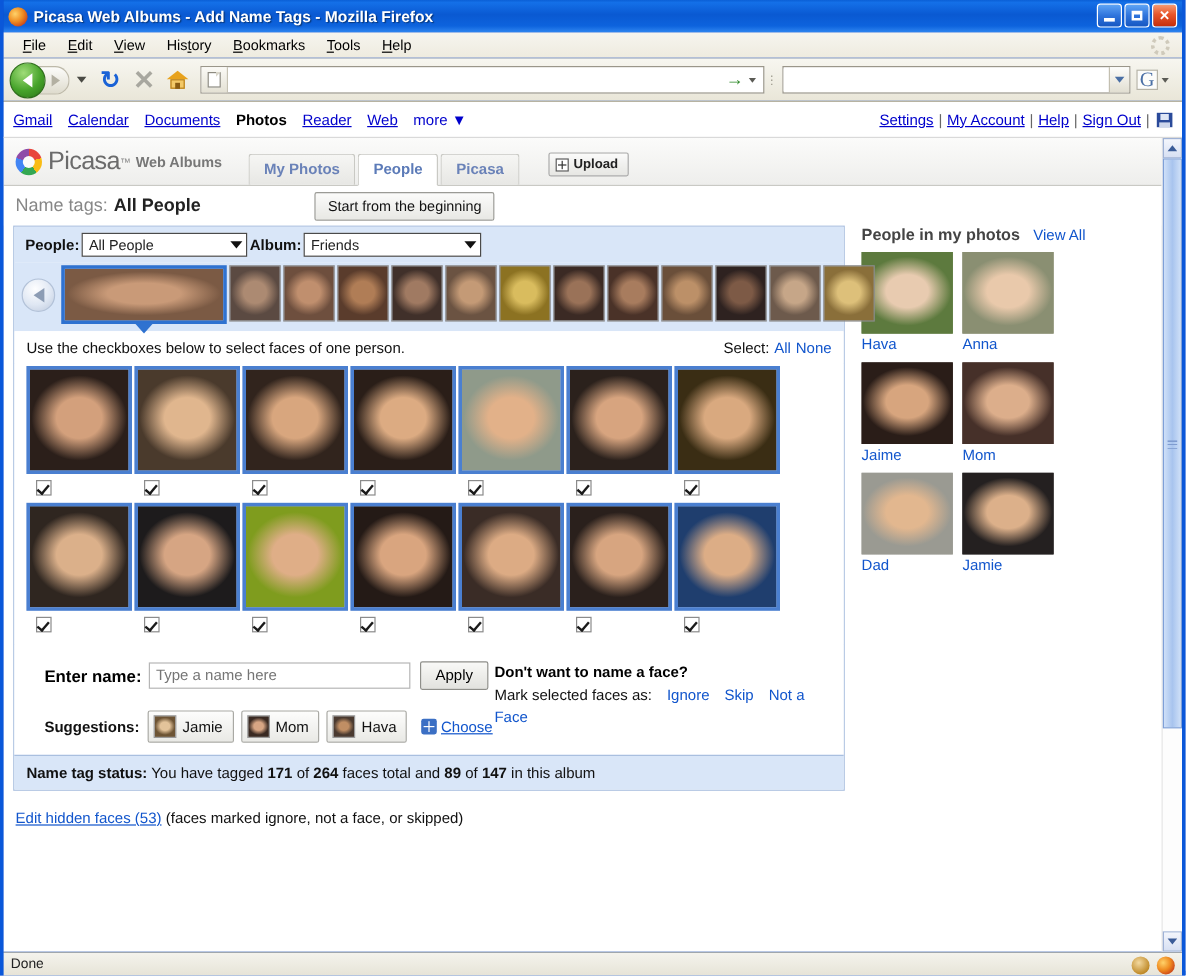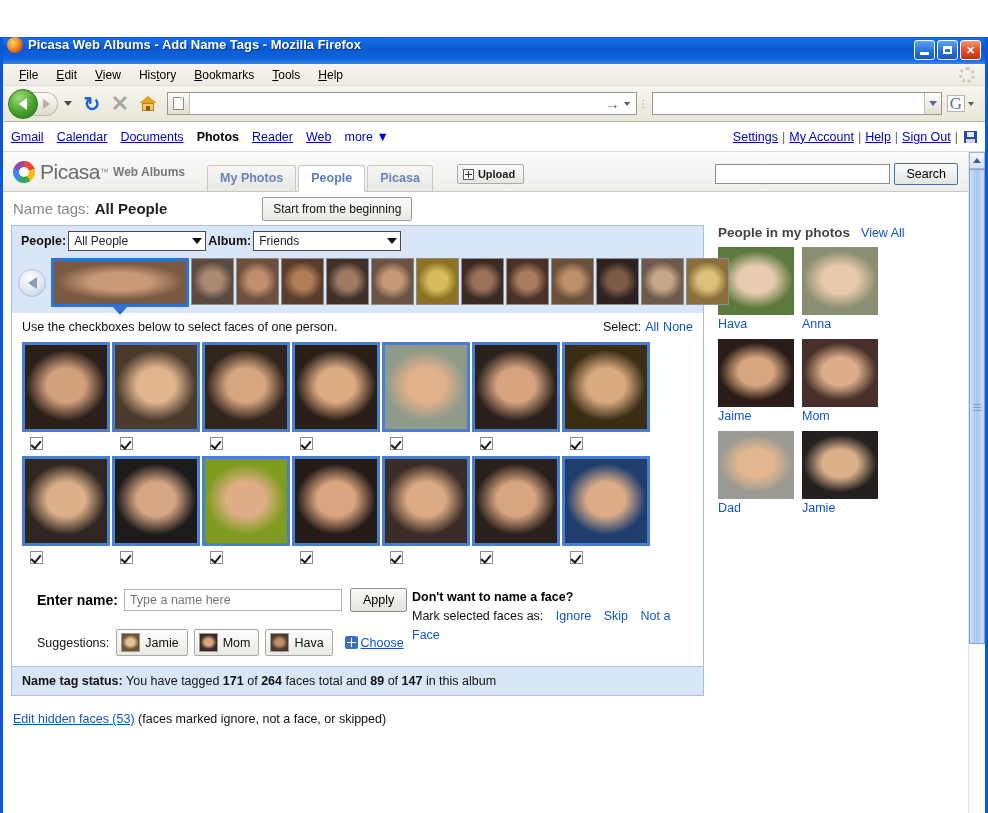--- a/index.html
+++ b/index.html
@@ -20,24 +20,23 @@
     background: #0a4ad1;
     border: 3px solid #0a57d9;
     border-top: none;
     border-bottom-width: 4px;
   }
 
   
   #titlebar {
     height: 27px;
     background: linear-gradient(to bottom, #0b5fd6 0%, #1470e8 8%, #0a59d2 45%, #0d63dd 80%, #2f86f0 100%);
-    display: flex; 
+    display: flex; align-items: center;
     padding-left: 4px;
     position: relative;
-    margin-top: 37px;
   }
   #titlebar .ff-logo {
     width: 16px; height: 16px; margin-right: 5px;
     border-radius: 50%;
     background: radial-gradient(circle at 35% 35%, #ffd26a 0%, #ef8b20 45%, #c8401a 80%, #7c2a10 100%);
     position: relative; flex: 0 0 auto;
   }
   #titlebar .title-text {
     color: #ffffff;
     font-size: 13px;
@@ -328,21 +327,21 @@
     width: 218px; height: 22px;
     border: 1px solid #b6b6b6; padding: 0 5px;
     font-size: 12.5px; color: #bdbdbd; font-family:"Liberation Sans",sans-serif;
   }
   .apply-btn {
     margin-left: 8px; padding: 4px 12px;
     background: linear-gradient(to bottom,#f9f9f7,#e2e2de);
     border: 1px solid #8f8f8a; border-radius: 2px; font-size: 12.5px;
   }
   .sug-row { display: flex; align-items: center; margin-top: 17px; }
-  .sug-label { font-size: 12.5px; color: #111; margin-right: 7px; }
+  .sug-label { font-size: 12.5px; color: #111; margin-right: 7px; font-weight: bold; }
   .sug-btn {
     display: flex; align-items: center; gap: 5px;
     background: linear-gradient(to bottom,#fdfdfc,#e9e9e5);
     border: 1px solid #a9a9a4; border-radius: 2px;
     padding: 3px 8px 3px 4px; margin-right: 6px; font-size: 12.5px; color:#111;
   }
   .sug-face { width: 19px; height: 19px; background-size: cover; background-position: center; border:1px solid #9a9a9a; }
   .choose-link { display: flex; align-items: center; gap: 3px; margin-left: 6px; }
   .plus-box { width: 13px; height: 13px; background: #3b6fc4; border-radius: 2px; position: relative; }
   .plus-box:before { content:""; position:absolute; left:6px; top:2px; width:1px; height:9px; background:#fff; }
@@ -513,24 +512,20 @@
         </div>
         <div class="ptabs">
           <div class="ptab">My Photos</div>
           <div class="ptab active">People</div>
           <div class="ptab">Picasa</div>
         </div>
         <div class="upload-btn">
           <span class="upload-glyph"></span>
           <span>Upload</span>
         </div>
-        <div class="hdr-search">
-          <input type="text" value="" style="">
-          <button>Search</button>
-        </div>
       </div>
 
       <div id="nametags-line">
         <span class="nt-label">Name tags:</span>
         <span class="nt-value">All People</span>
         <button class="start-btn">Start from the beginning</button>
       </div>
 
       <div id="main">
 

